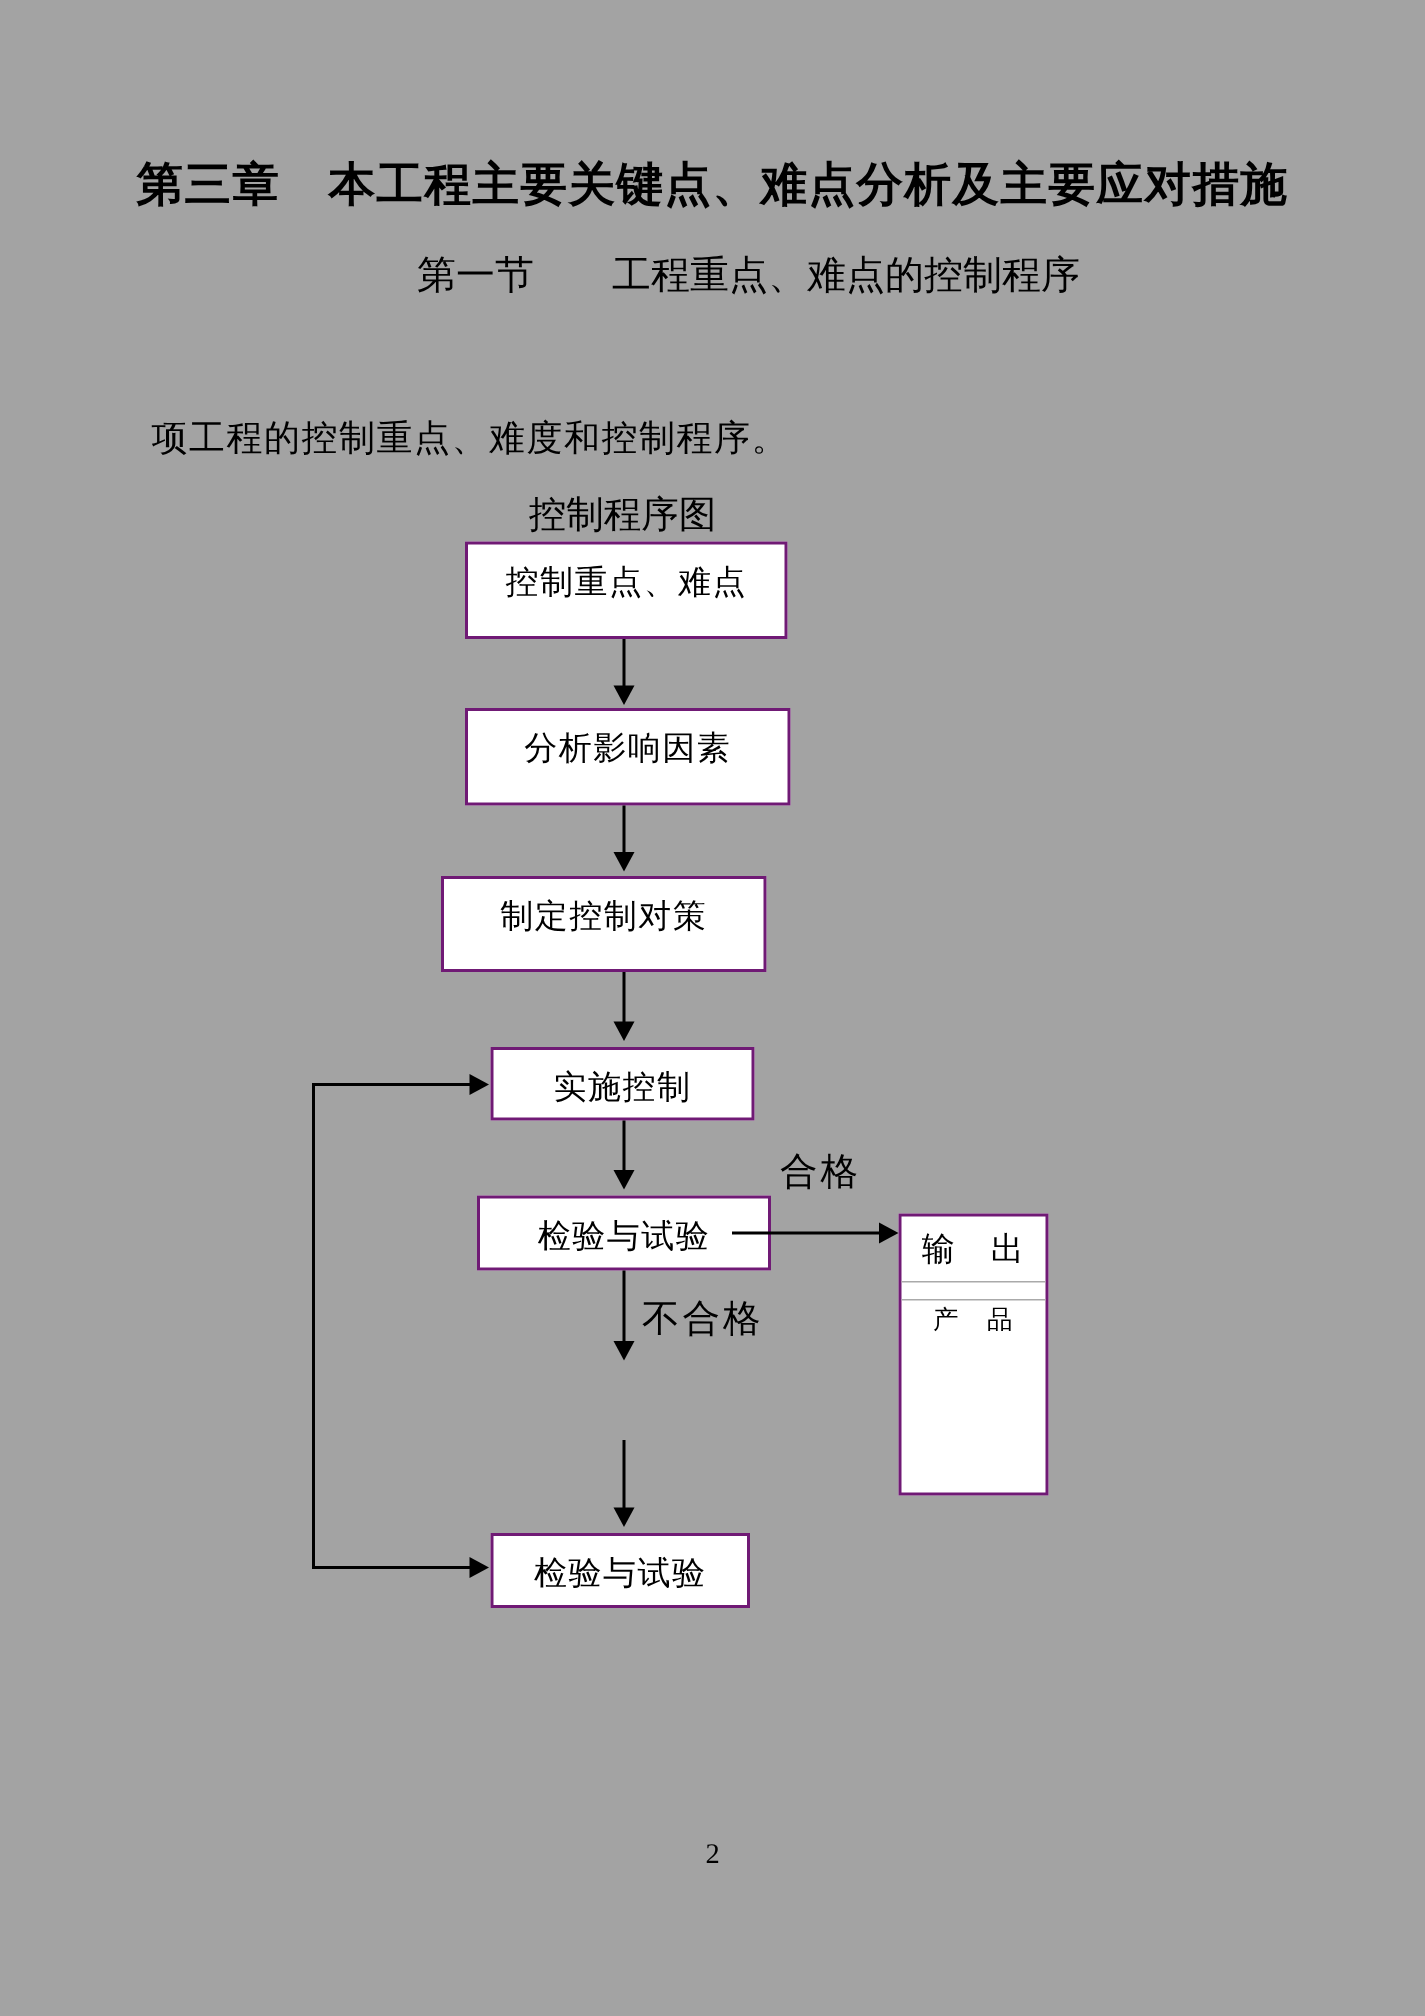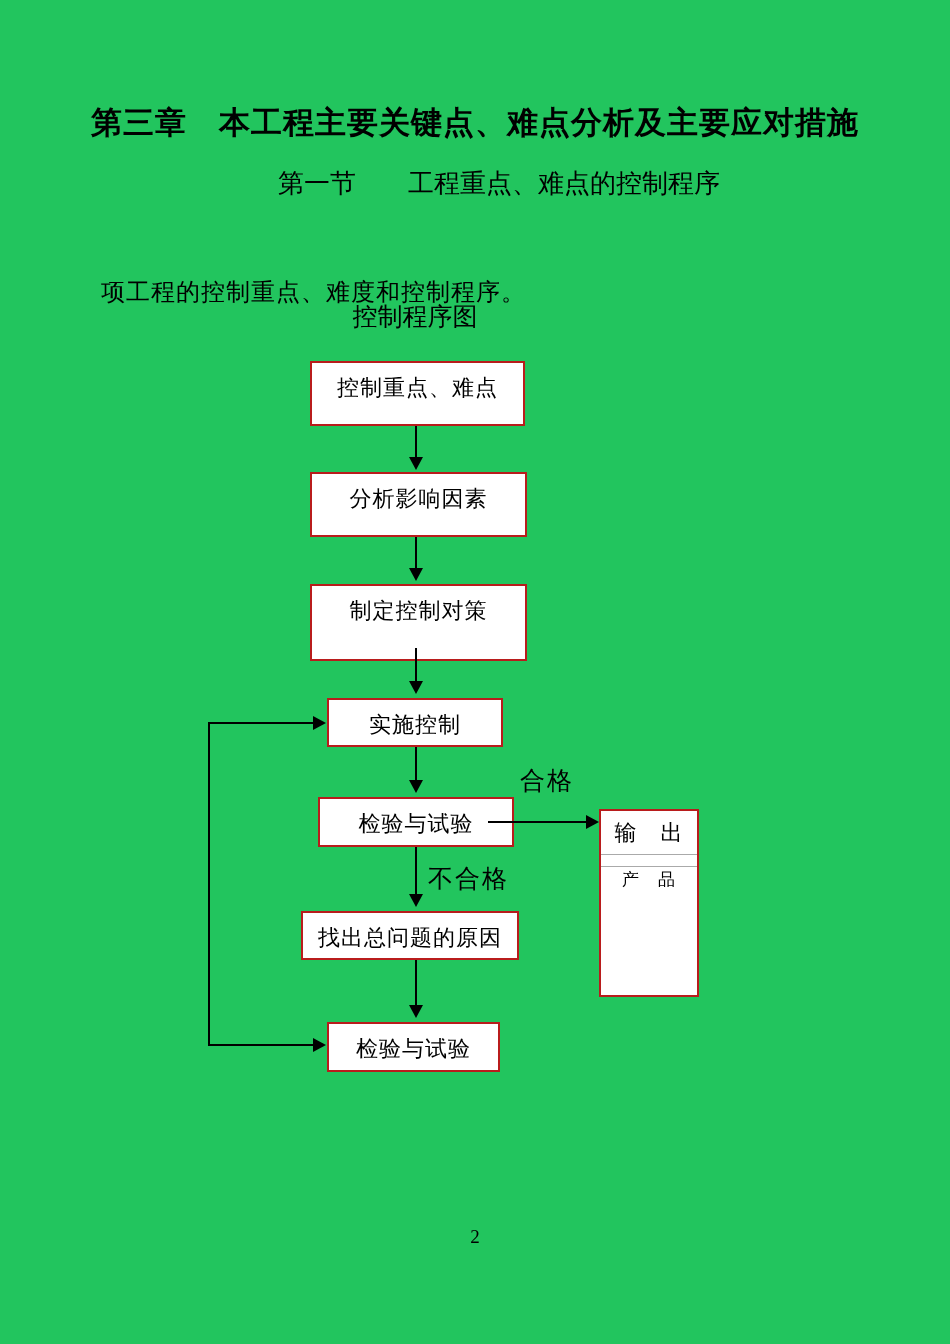--- a/index.html
+++ b/index.html
@@ -4,21 +4,21 @@
 <style>
   html, body {
     margin: 0;
     padding: 0;
     background: #ffffff;
   }
   .page {
     position: relative;
     width: 950px;
     height: 1344px;
-    background: #22c55e;
+    background: #a3a3a3;
     color: #000000;
     font-family: "Liberation Serif", "DejaVu Serif", serif;
     overflow: hidden;
   }
   .doc-title {
     position: absolute;
     top: 102px;
     left: 0;
     width: 100%;
     text-align: center;
@@ -41,39 +41,39 @@
     left: 101px;
     width: 780px;
     font-size: 24px;
     letter-spacing: 1px;
     white-space: nowrap;
   }
   .body-line.l1 { top: 224px; padding-left: 44px; }
   .body-line.l2 { top: 276px; }
   .chart-title {
     position: absolute;
-    top: 300px;
+    top: 326px;
     left: 0;
     width: 830px;
     text-align: center;
     font-size: 25px;
   }
   .fbox {
     position: absolute;
     box-sizing: border-box;
-    border: 2px solid #b91c1c;
+    border: 2px solid #701a75;
     background: #fff;
     text-align: center;
     font-size: 22px;
     padding-top: 10px;
     letter-spacing: 1px;
   }
   .box1 { left: 310px; top: 361px; width: 215px; height: 65px; }
   .box2 { left: 310px; top: 472px; width: 217px; height: 65px; }
-  .box3 { left: 310px; top: 584px; width: 217px; height: 77px; }
+  .box3 { left: 294px; top: 584px; width: 217px; height: 64px; }
   .box4 { left: 327px; top: 698px; width: 176px; height: 49px; }
   .box5 { left: 318px; top: 797px; width: 196px; height: 50px; }
   .box6 { left: 301px; top: 911px; width: 218px; height: 49px; }
   .box7 { left: 327px; top: 1022px; width: 173px; height: 50px; }
   .outbox { left: 599px; top: 809px; width: 100px; height: 188px; padding-top: 0; }
   .outbox .out-text {
     position: absolute;
     left: 0; top: 7px;
     width: 100%;
     font-size: 22px;
@@ -142,21 +142,20 @@
 
   <div class="body-line l2">项工程的控制重点、难度和控制程序。</div>
 
   <div class="chart-title">控制程序图</div>
 
   <div class="fbox box1">控制重点、难点</div>
   <div class="fbox box2">分析影响因素</div>
   <div class="fbox box3">制定控制对策</div>
   <div class="fbox box4">实施控制</div>
   <div class="fbox box5">检验与试验</div>
-  <div class="fbox box6">找出总问题的原因</div>
   <div class="fbox box7">检验与试验</div>
 
   <div class="fbox outbox">
     <div class="out-text">输　出</div>
     <div class="divider d1"></div>
     <div class="divider d2"></div>
     <div class="prod-text">产　品</div>
   </div>
 
   <div class="vline" style="left:415px; top:426px; height:33px;"></div>

